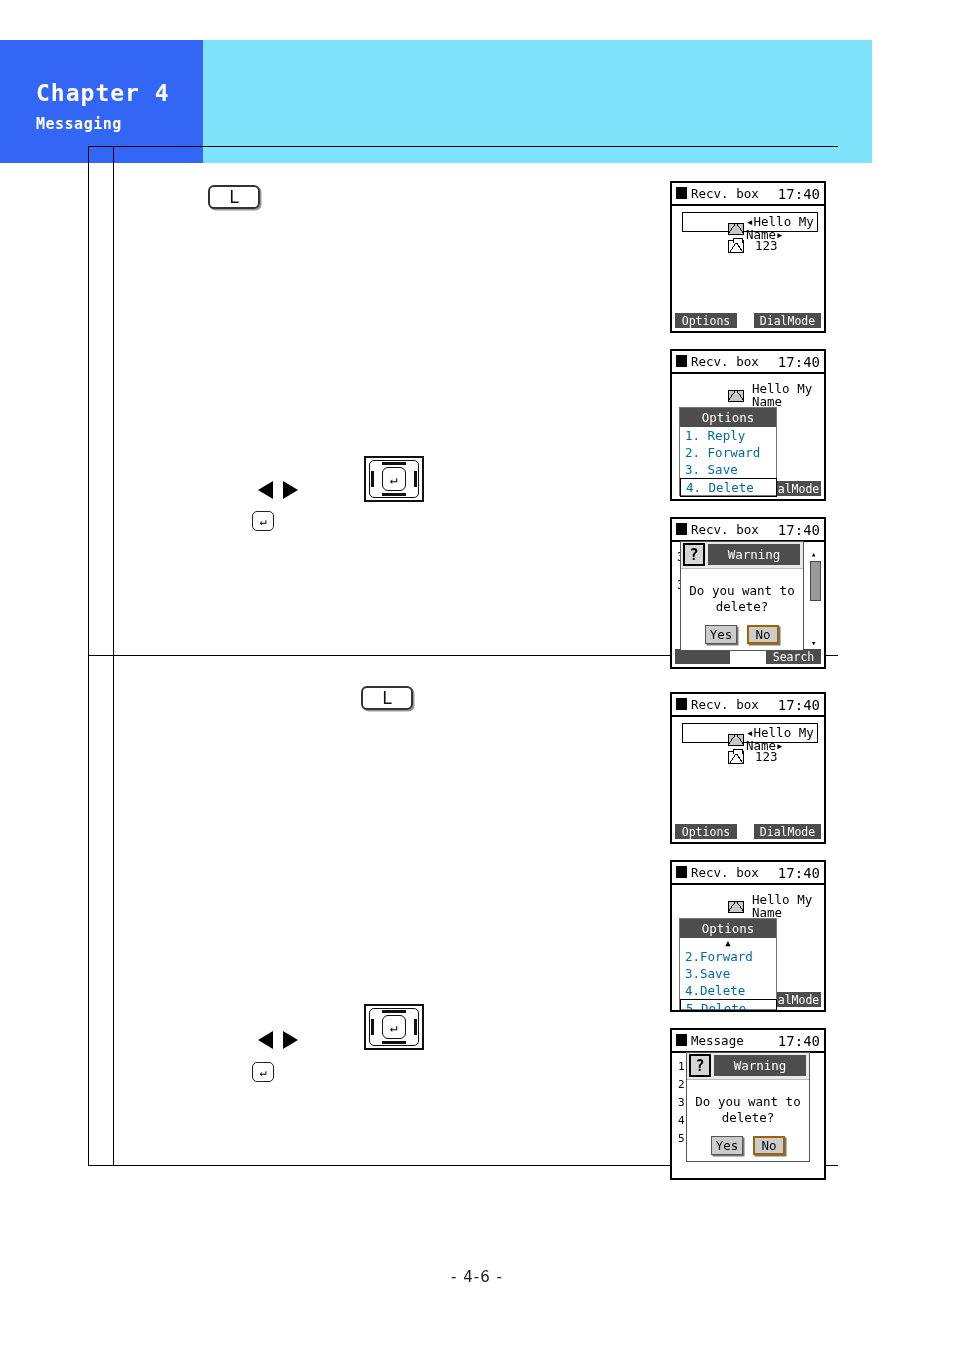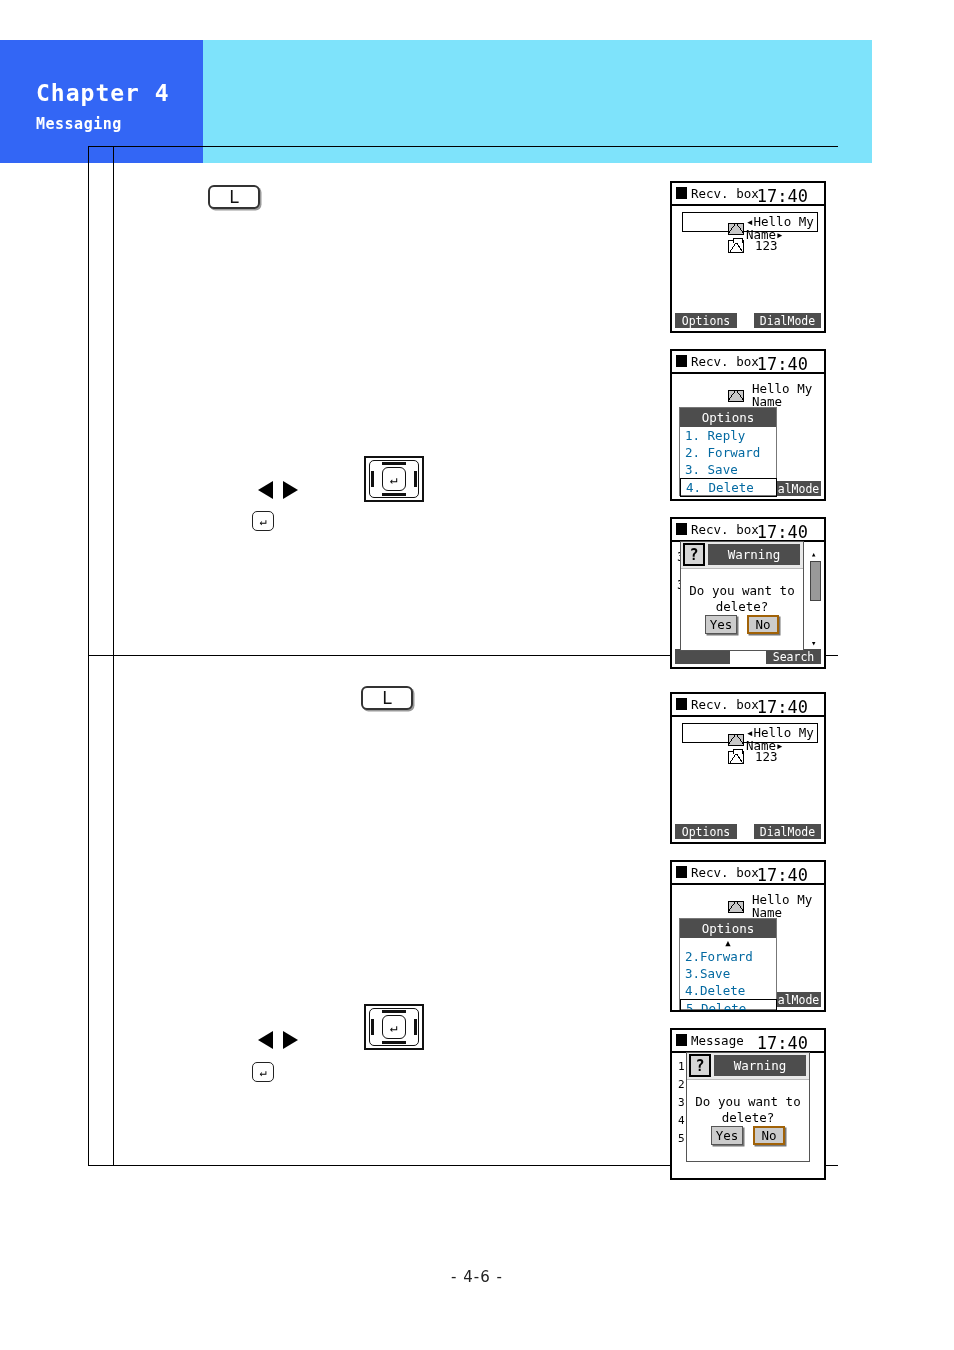--- a/index.html
+++ b/index.html
@@ -67,21 +67,21 @@
   
   .screen{
     position:absolute;width:156px;height:152px;box-sizing:border-box;
     border:2px solid #000;background:#fff;overflow:hidden;
     font-family:"DejaVu Sans Mono","Liberation Mono",monospace;
     margin-top:28px;
   }
   .scr-titlebar{position:relative;height:21px;border-bottom:2px solid #000;}
   .scr-sigblock{position:absolute;left:4px;top:4px;width:11px;height:12px;background:#000;}
   .scr-title{position:absolute;left:19px;top:3px;font-size:12.5px;letter-spacing:0px;}
-  .scr-time{position:absolute;right:16px;top:3px;font-size:17px;}
+  .scr-time{position:absolute;right:4px;top:3px;font-size:14px;}
 
   .mailrow{position:absolute;display:flex;align-items:center;padding-left:42px;}
   .env{
     position:relative;width:16px;height:12px;box-sizing:border-box;
     border:1.4px solid #000;background:#fff;flex:none;
   }
   .env::before{content:"";position:absolute;left:-1px;top:-1px;width:15.5px;height:11.5px;
     background:
       linear-gradient(to bottom right, transparent 46%, #000 46%, #000 53%, transparent 53%) no-repeat left top / 50% 100%,
       linear-gradient(to bottom left, transparent 46%, #000 46%, #000 53%, transparent 53%) no-repeat right top / 50% 100%;
@@ -115,21 +115,21 @@
 
   
   .warn-dlg{position:absolute;box-sizing:border-box;background:#fff;border:1.5px solid #555;}
   .warn-top{position:relative;height:26px;background:#e9e9e9;border-bottom:1px solid #bbb;}
   .warn-qbox{position:absolute;left:2px;top:1px;width:22px;height:23px;box-sizing:border-box;
     border:2px solid #000;background:#d6d6d6;display:flex;align-items:center;justify-content:center;
     font-size:15px;font-weight:bold;}
   .warn-title{position:absolute;left:27px;top:2px;right:3px;height:21px;background:#4d4d4d;color:#fff;
     font-size:12.5px;display:flex;align-items:center;justify-content:center;}
   .warn-msg{text-align:center;font-size:12.5px;line-height:16px;padding-top:14px;}
-  .warn-btns{position:absolute;bottom:16px;left:0;right:0;display:flex;justify-content:center;gap:10px;}
+  .warn-btns{position:absolute;bottom:6px;left:0;right:0;display:flex;justify-content:center;gap:10px;}
   .warn-btn{box-sizing:border-box;min-width:32px;height:19px;background:#cccccc;border:1.5px solid #555;
     box-shadow:1.5px 1.5px 0 #777;font-size:12.5px;display:flex;align-items:center;justify-content:center;}
   .warn-btn.focus{border:2px solid #a16207;}
 
   .scrollbar{position:absolute;width:9px;box-sizing:border-box;}
   .scrollbar .thumb{position:absolute;left:0;width:9px;background:#999;border:1px solid #444;}
   .scrollbar .ar{position:absolute;left:1px;font-size:9px;line-height:7px;}
 
   
   #footer{position:absolute;left:0;top:1268px;width:954px;text-align:center;

